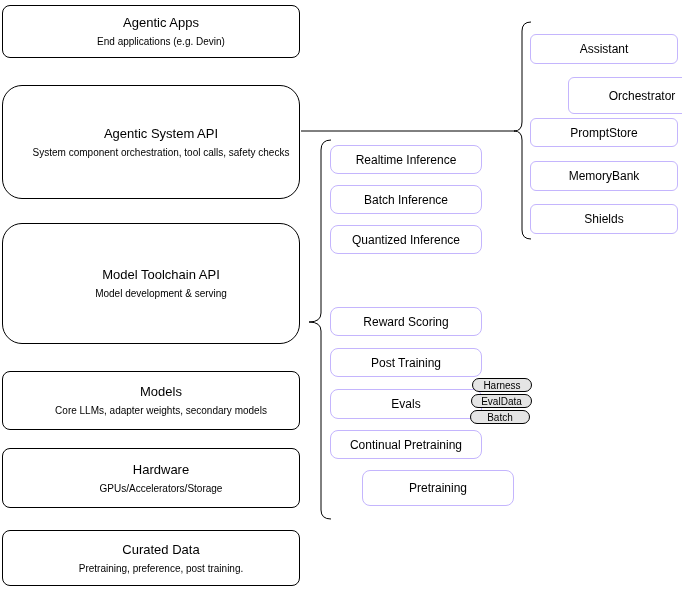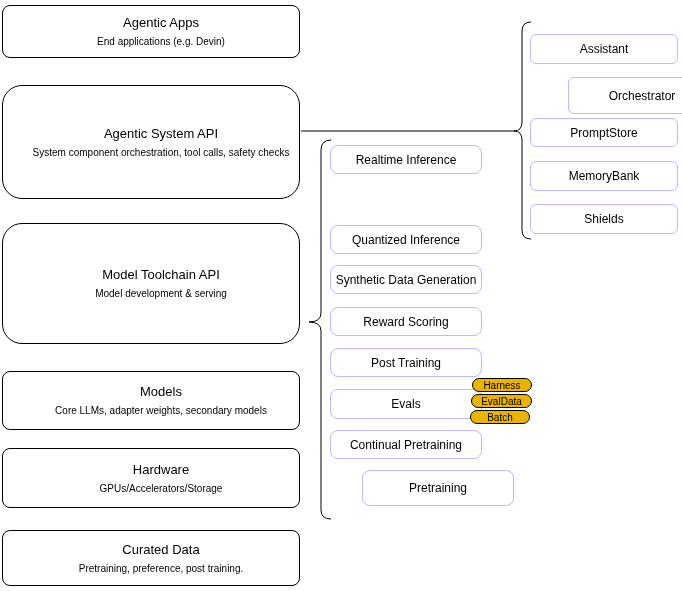--- a/index.html
+++ b/index.html
@@ -57,21 +57,21 @@
     font-size: 12px;
     white-space: nowrap;
     z-index: 1;
   }
   .right-box { border-radius: 6px; }
   .pill {
     position: absolute;
     box-sizing: border-box;
     border: 1px solid #000000;
     border-radius: 8px;
-    background: #eab308;
+    background: #e5e5e5;
     display: flex;
     align-items: center;
     justify-content: center;
     font-size: 10px;
     white-space: nowrap;
     z-index: 2;
   }
 </style>
 </head>
 <body>
@@ -108,22 +108,22 @@
     <div class="title">Hardware</div>
     <div class="subtitle">GPUs/Accelerators/Storage</div>
   </div>
 
   <div class="box" style="left:2px; top:530px; width:298px; height:56px; border-radius:8px;">
     <div class="title">Curated Data</div>
     <div class="subtitle">Pretraining, preference, post training.</div>
   </div>
 
   <div class="mid-box" style="left:330px; top:145px; width:152px; height:29px;">Realtime Inference</div>
+  <div class="mid-box" style="left:330px; top:185px; width:152px; height:29px;">Batch Inference</div>
   <div class="mid-box" style="left:330px; top:225px; width:152px; height:29px;">Quantized Inference</div>
-  <div class="mid-box" style="left:330px; top:265px; width:152px; height:29px;">Synthetic Data Generation</div>
   <div class="mid-box" style="left:330px; top:307px; width:152px; height:29px;">Reward Scoring</div>
   <div class="mid-box" style="left:330px; top:348px; width:152px; height:29px;">Post Training</div>
   <div class="mid-box" style="left:330px; top:389px; width:152px; height:30px;">Evals</div>
   <div class="mid-box" style="left:330px; top:430px; width:152px; height:29px;">Continual Pretraining</div>
   <div class="mid-box" style="left:330px; top:470px; width:152px; height:36px;margin-left:32px;">Pretraining</div>
 
   <div class="pill" style="left:472px; top:378px; width:60px; height:14px;">Harness</div>
   <div class="pill" style="left:471px; top:394px; width:61px; height:14px;">EvalData</div>
   <div class="pill" style="left:470px; top:410px; width:60px; height:14px;">Batch</div>
 

